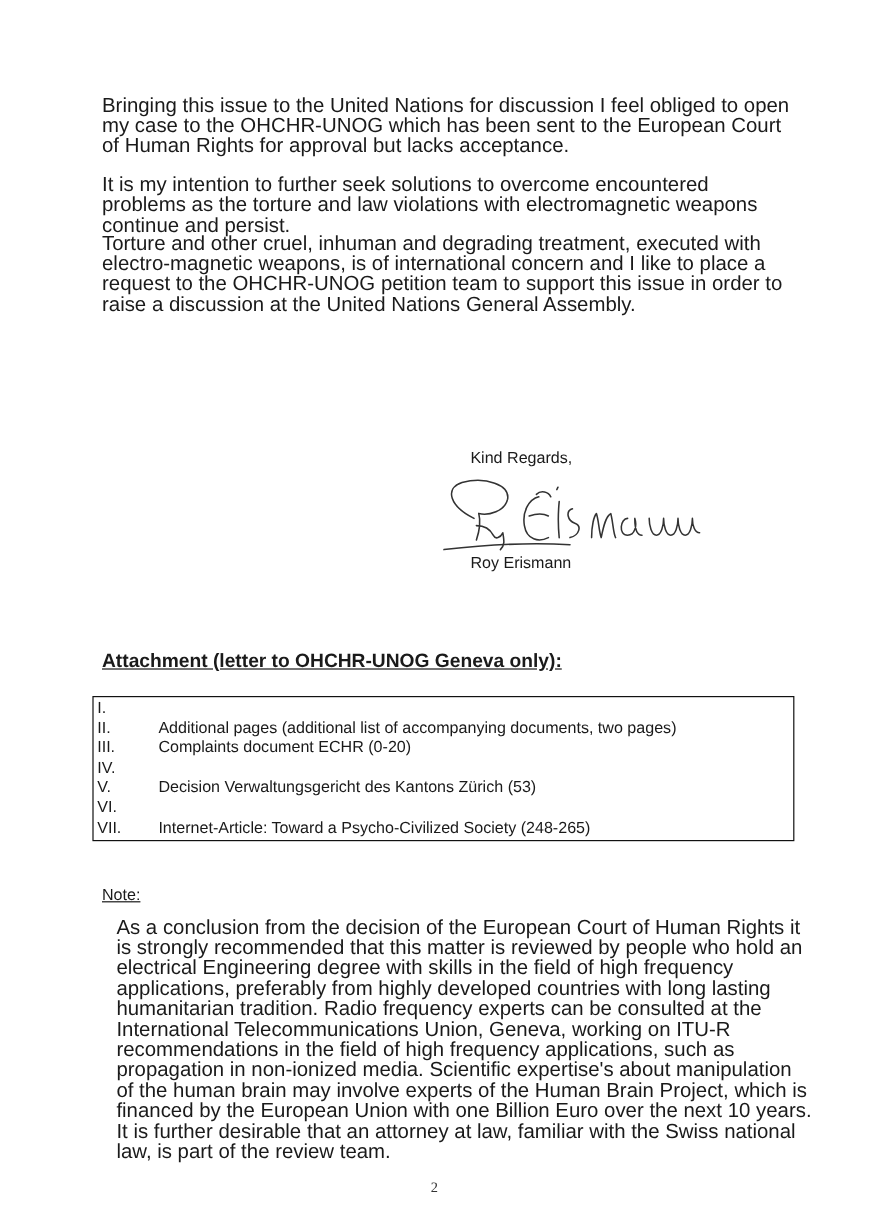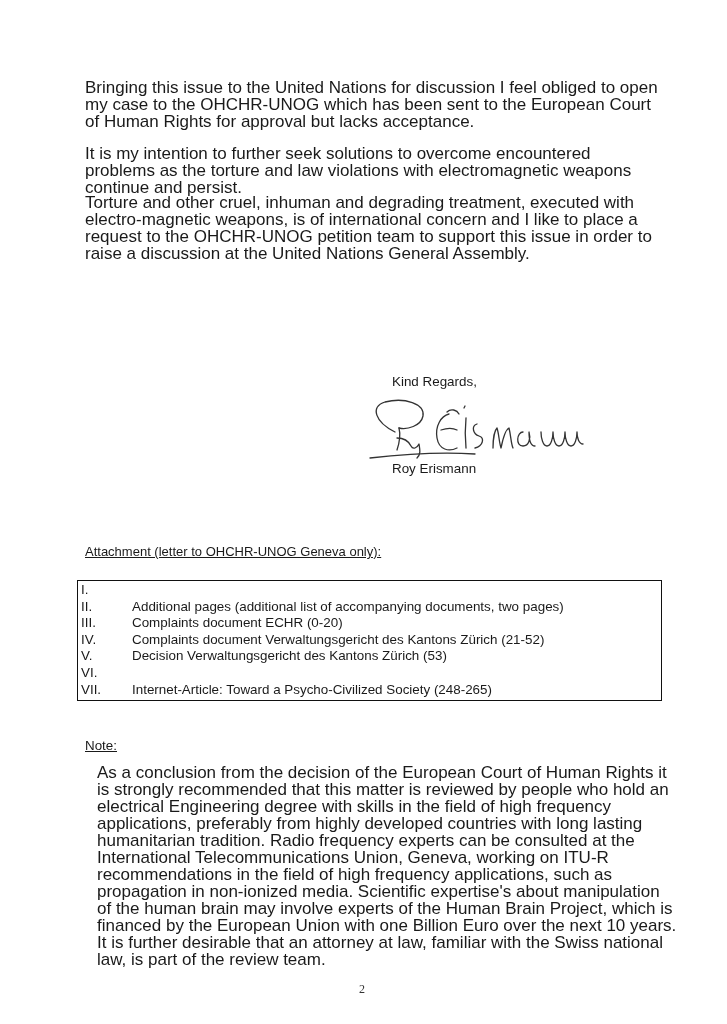--- a/index.html
+++ b/index.html
@@ -10,22 +10,22 @@
     .text { font-size: 17px; line-height: 17px; }
     .para { position: absolute; left: 85px; width: 580px; margin: 0; }
     #p1 { top: 79px; }
     #p2 { top: 145px; }
     #p3 { top: 194px; }
     .closing { position: absolute; left: 392px; font-size: 13.4px; line-height: 17px; }
     #regards { top: 373px; }
     #signame { top: 460px; }
     #signature { position: absolute; left: 365px; top: 392px; width: 290px; height: 72px; }
     #att-heading {
-      position: absolute; left: 85px; top: 543px; font-weight: normal;
-      text-decoration: underline; font-size: 13px; line-height: 17px;
+      position: absolute; left: 85px; top: 543px; font-weight: bold;
+      text-decoration: underline; font-size: 16px; line-height: 17px;
     }
     #att-box {
       position: absolute; left: 77px; top: 580px; width: 585px; height: 121px;
       border: 1.5px solid #111; box-sizing: border-box; padding: 1px 0 0 0;
     }
     .att-row { display: flex; font-size: 13.4px; line-height: 16.6px; white-space: nowrap; }
     .att-num { width: 51px; padding-left: 3px; flex: none; }
     .att-text { flex: none; }
     #note-heading {
       position: absolute; left: 85px; top: 737px; text-decoration: underline;
@@ -75,21 +75,20 @@
   <div class="att-row">
     <span class="att-num">II.</span>
     <span class="att-text">Additional pages (additional list of accompanying documents, two pages)</span>
   </div>
   <div class="att-row">
     <span class="att-num">III.</span>
     <span class="att-text">Complaints document ECHR (0-20)</span>
   </div>
   <div class="att-row">
     <span class="att-num">IV.</span>
-    <span class="att-text">Complaints document Verwaltungsgericht des Kantons Zürich (21-52)</span>
   </div>
   <div class="att-row">
     <span class="att-num">V.</span>
     <span class="att-text">Decision Verwaltungsgericht des Kantons Zürich (53)</span>
   </div>
   <div class="att-row">
     <span class="att-num">VI.</span>
   </div>
   <div class="att-row">
     <span class="att-num">VII.</span>

